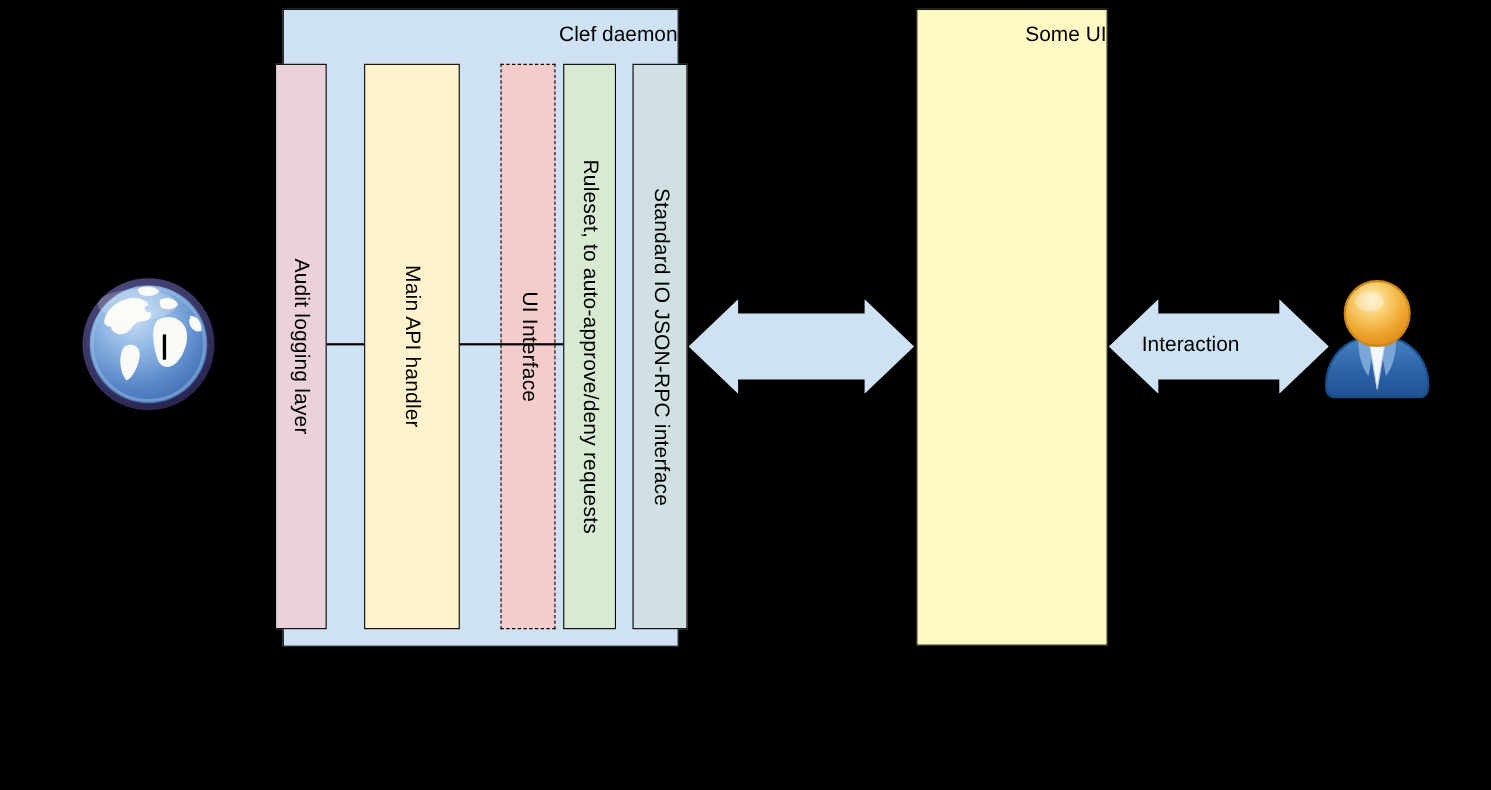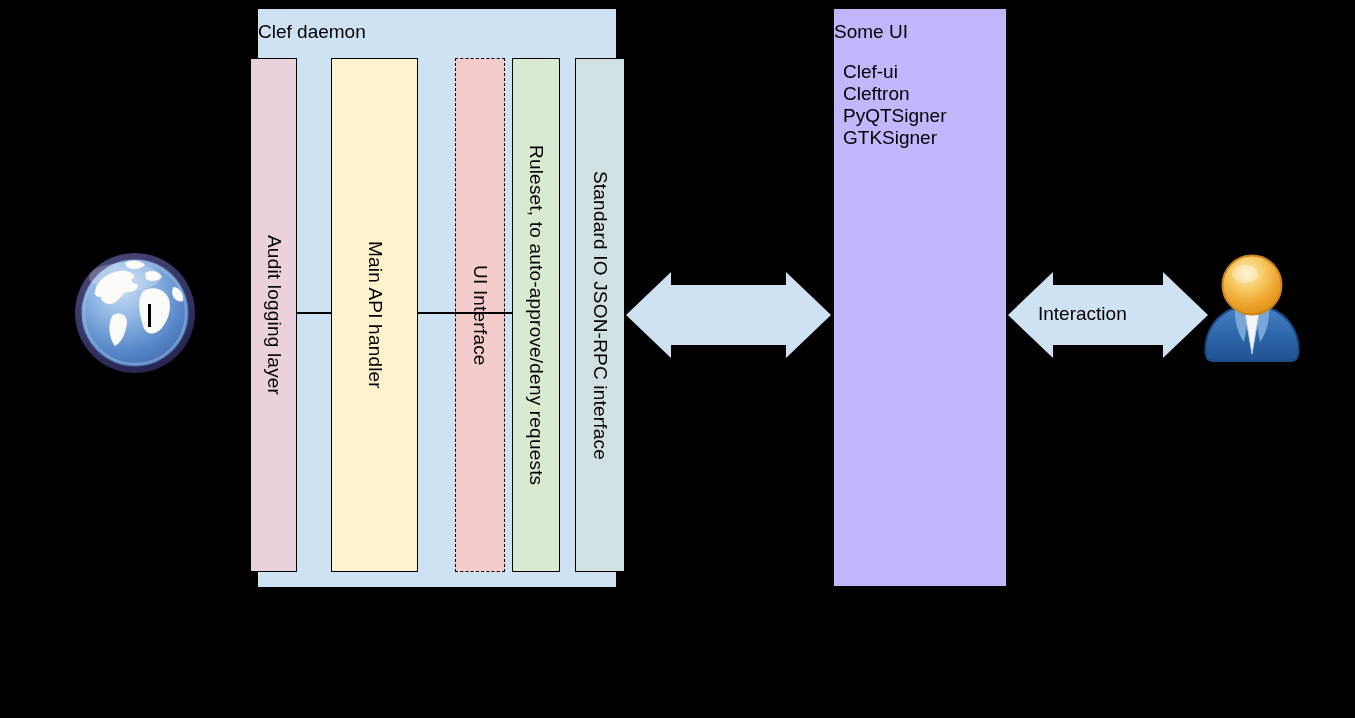--- a/index.html
+++ b/index.html
@@ -7,21 +7,21 @@
     position:relative;width:1355px;height:718px;background:#000;overflow:hidden;
     font-family:"Liberation Sans","DejaVu Sans",sans-serif;color:#000;
   }
   .abs{position:absolute;}
   
   #clef-box{
     left:257px;top:8px;width:360px;height:580px;
     background:#cfe2f3;border:1.5px solid #000;box-sizing:border-box;z-index:1;
   }
   .box-title{
-    position:absolute;left:0;right:0;top:12px;text-align:left;
+    position:absolute;left:0;right:0;top:12px;text-align:right;
     font-size:19px;line-height:22px;white-space:nowrap;
   }
   
   .bar{
     position:absolute;top:58px;height:514px;box-sizing:border-box;
     border:1.5px solid #000;z-index:2;
     display:flex;align-items:center;justify-content:center;
   }
   .bar-label{
     writing-mode:vertical-rl;text-orientation:mixed;white-space:nowrap;
@@ -33,21 +33,21 @@
   #bar-ruleset{left:512px;width:48px;background:#d9ead3;}
   #bar-stdio{left:575px;width:50px;background:#d0e0e3;}
   
   .connector{position:absolute;background:#000;z-index:3;}
   #conn-seg-1{left:297px;top:312px;width:34px;height:2px;}
   #conn-seg-2{left:418px;top:312px;width:94px;height:2px;}
   #conn-globe{left:148px;top:304px;width:2.5px;height:23px;z-index:6;}
   
   #someui-box{
     left:833px;top:8px;width:174px;height:579px;
-    background:#c4b5fd;border:1.5px solid #000;box-sizing:border-box;z-index:1;
+    background:#fef9c3;border:1.5px solid #000;box-sizing:border-box;z-index:1;
   }
   #someui-list{position:absolute;left:9px;top:52px;font-size:19px;line-height:22px;}
   
   .arrow-svg{position:absolute;z-index:2;}
   #arrow1-svg{left:626px;top:272px;}
   #arrow2-svg{left:1008px;top:272px;}
   .arrow-label{
     position:absolute;z-index:4;font-size:19px;line-height:22px;white-space:nowrap;
   }
   #arrow1-label{left:649px;top:293px;}
@@ -118,26 +118,20 @@
 
   <div class="connector" id="conn-seg-1"></div>
   <div class="connector" id="conn-seg-2"></div>
 
   <svg class="arrow-svg" id="arrow1-svg" width="205" height="86" viewBox="0 0 205 86">
     <path d="M0,43 L45,0 L45,13 L160,13 L160,0 L205,43 L160,86 L160,73 L45,73 L45,86 Z" fill="#cfe2f3"></path>
   </svg>
 
   <div class="abs" id="someui-box">
     <div class="box-title">Some UI</div>
-    <div id="someui-list">
-      <div>Clef-ui</div>
-      <div>Cleftron</div>
-      <div>PyQTSigner</div>
-      <div>GTKSigner</div>
-    </div>
   </div>
 
   <svg class="arrow-svg" id="arrow2-svg" width="200" height="86" viewBox="0 0 200 86">
     <path d="M0,43 L45,0 L45,13 L155,13 L155,0 L200,43 L155,86 L155,73 L45,73 L45,86 Z" fill="#cfe2f3"></path>
   </svg>
   <div class="arrow-label" id="arrow2-label">Interaction</div>
 
   <div class="abs" id="person-wrap">
     <svg width="100" height="110" viewBox="0 0 100 110">
       <defs>

